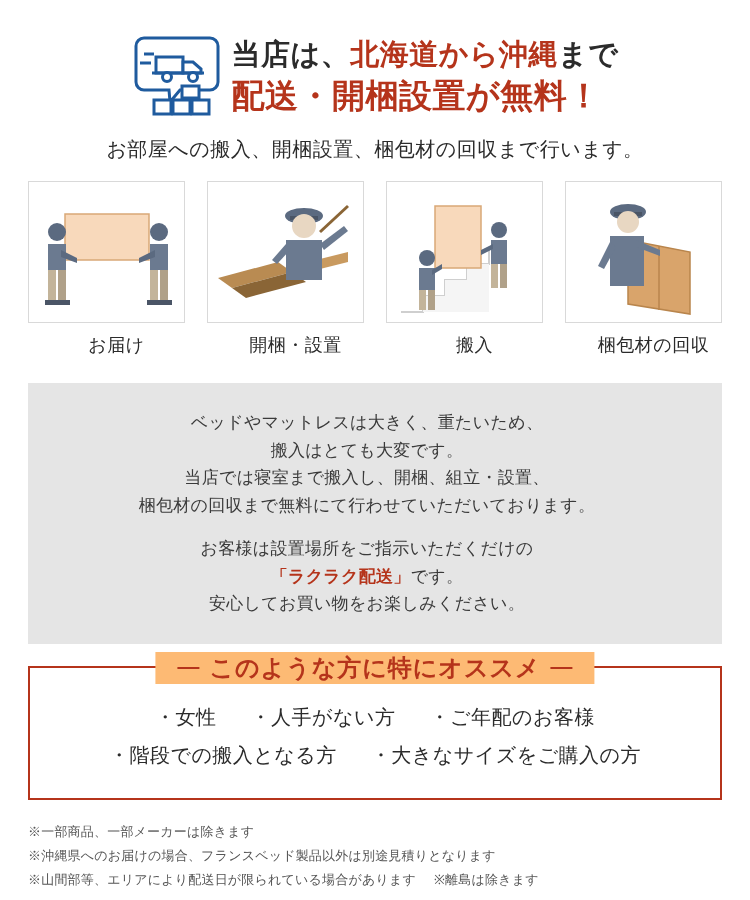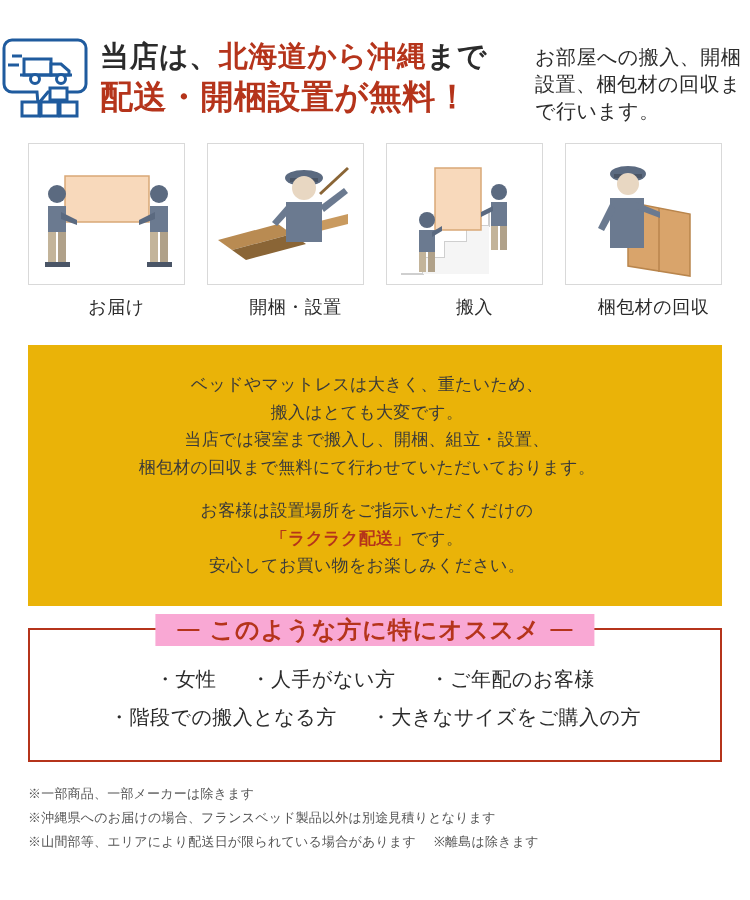--- a/index.html
+++ b/index.html
@@ -19,23 +19,22 @@
     width: 750px;
     height: 900px;
     position: relative;
     box-sizing: border-box;
   }
 
   
   .header {
     padding: 30px 0 0 0;
     display: flex;
-    flex-direction: row;
+    flex-direction: column;
     align-items: center;
-    gap: 48px;
   }
   .headline-row {
     display: flex;
     align-items: center;
     justify-content: center;
     width: 100%;
   }
   .truck-badge {
     width: 92px;
     height: 92px;
@@ -100,21 +99,21 @@
     margin-top: 10px;
     font-size: 18px;
     color: #2b2b2b;
     letter-spacing: 0.5px;
     margin-left: 20px;
   }
 
   
   .info-panel {
     margin: 26px 28px 0 28px;
-    background: #eab308;
+    background: #e5e5e5;
     padding: 26px 26px 26px 10px;
     text-align: center;
   }
   .info-line {
     font-size: 17px;
     line-height: 1.62;
     color: #3a3a3a;
     letter-spacing: 0.3px;
   }
   .info-gap {
@@ -131,21 +130,21 @@
     border: 2px solid #b5341b;
     position: relative;
     padding: 30px 0 24px 0;
     text-align: center;
   }
   .recommend-title {
     position: absolute;
     top: -16px;
     left: 50%;
     transform: translateX(-50%);
-    background: #f9a8d4;
+    background: #fdba74;
     padding: 0 12px;
     font-size: 24px;
     font-weight: bold;
     color: #b5341b;
     letter-spacing: 1px;
     white-space: nowrap;
     display: flex;
     align-items: center;
   }
   .recommend-title .dash {

